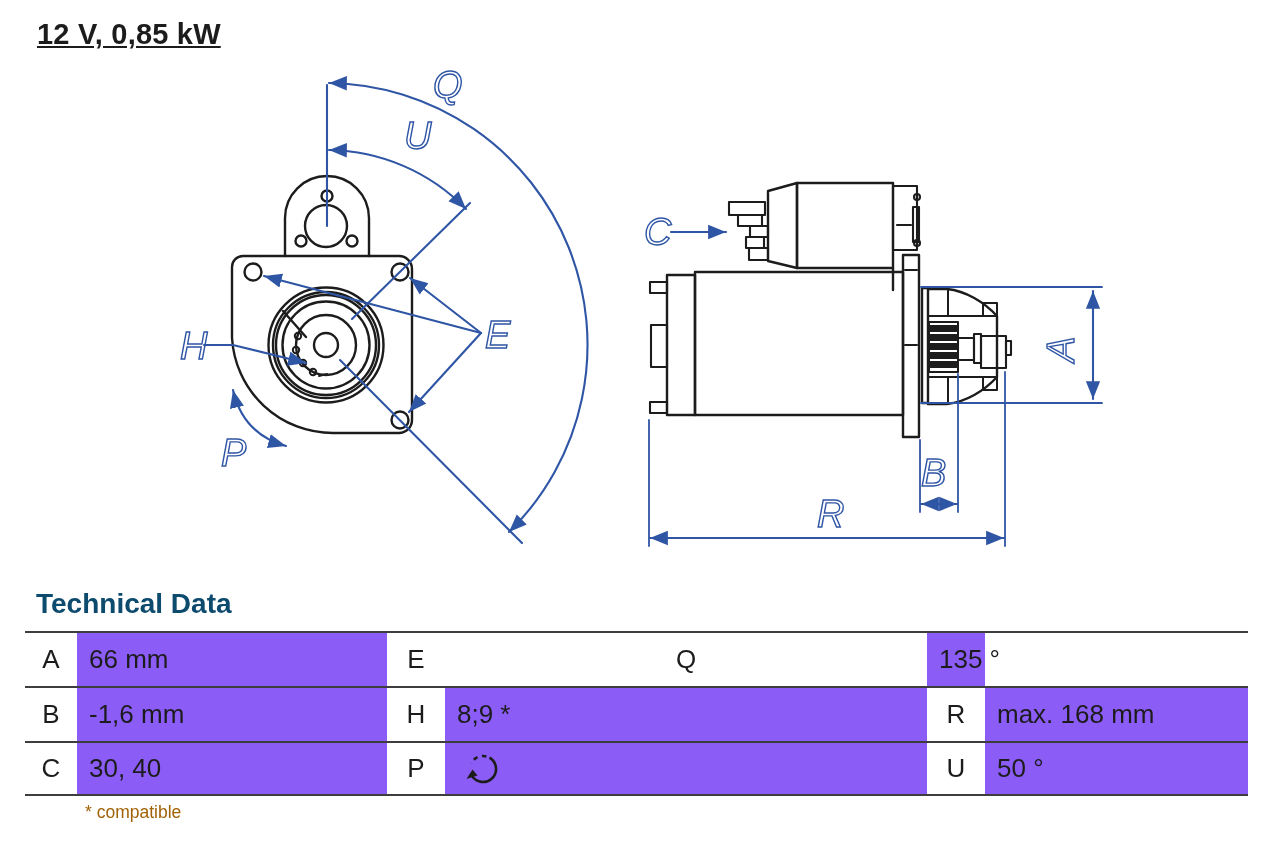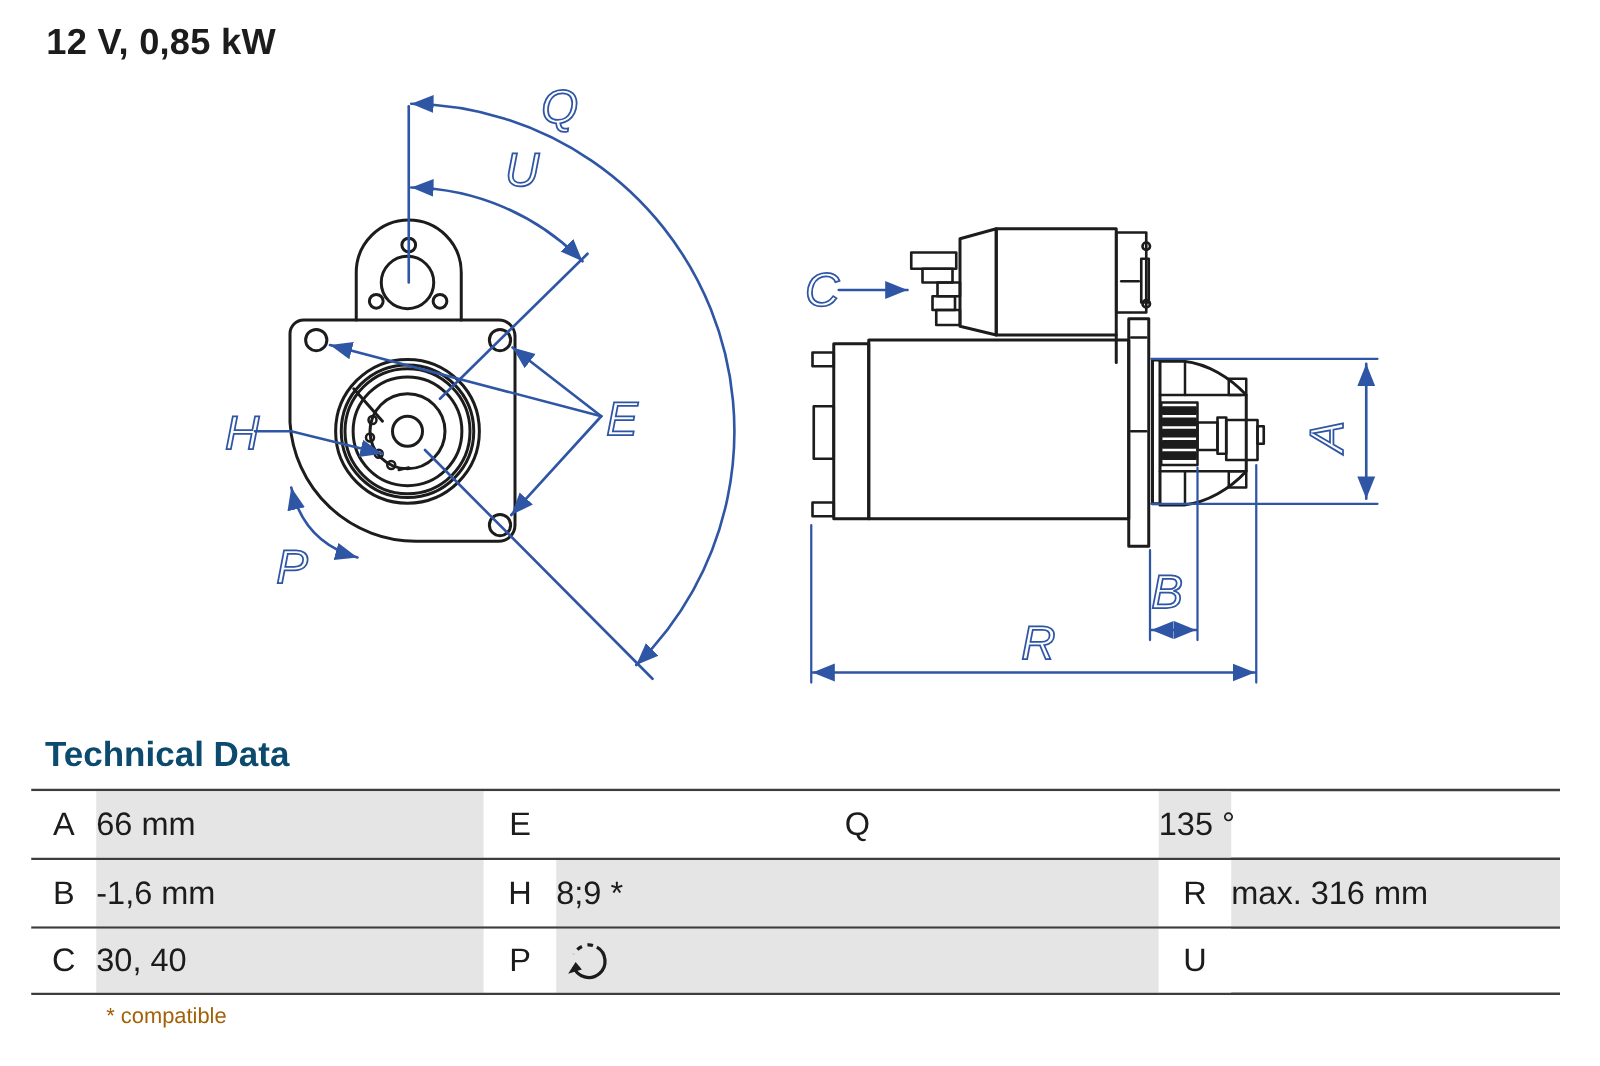--- a/index.html
+++ b/index.html
@@ -2,21 +2,21 @@
 <html><head>
 <meta charset="utf-8">
 <style>
   html,body{margin:0;padding:0;background:#ffffff;}
   body{
     width:1280px;height:853px;position:relative;overflow:hidden;
     font-family:"Liberation Sans",sans-serif;color:#1c1c1c;
   }
   .page-title{
     position:absolute;left:37px;top:18px;
-    font-size:29px;font-weight:700;letter-spacing:.2px;color:#1c1c1c;
+    font-size:29px;font-weight:700;letter-spacing:.2px;color:#1c1c1c;text-decoration:underline;
   }
   .drawing{position:absolute;left:0;top:0;}
   .cadletter{
     font-family:"Liberation Sans",sans-serif;
     font-size:38px;font-style:italic;
     fill:none;stroke:#2f55a5;stroke-width:1.4;
   }
   .section-heading{
     position:absolute;left:36px;top:588px;
     font-size:28px;font-weight:700;color:#0c4a6e;
@@ -29,22 +29,22 @@
     grid-template-columns:52px 310px 58px 482px 58px 263px;
     height:55px;box-sizing:border-box;
     border-top:2px solid #3d3d3d;
   }
   .t-row:last-child{border-bottom:2px solid #3d3d3d;}
   .t-key{
     background:#ffffff;display:flex;align-items:center;justify-content:center;
     font-size:26px;color:#1c1c1c;
   }
   .t-val{
-    background:#e5e5e5;display:flex;align-items:center;
-    padding-left:0;font-size:26px;color:#1c1c1c;white-space:pre;
+    background:#8b5cf6;display:flex;align-items:center;
+    padding-left:12px;font-size:26px;color:#1c1c1c;white-space:pre;
   }
   .rot-icon{margin-left:6px;display:block;}
   .footnote{
     position:absolute;left:85px;top:802px;
     font-size:17.5px;color:#a16207;
   }
 </style>
 </head>
 <body>
 
@@ -203,32 +203,33 @@
     <div class="t-key">Q</div>
     <div class="t-val">135 °</div>
   </div>
 
   <div class="t-row">
     <div class="t-key">B</div>
     <div class="t-val">-1,6 mm</div>
     <div class="t-key">H</div>
     <div class="t-val">8;9 *</div>
     <div class="t-key">R</div>
-    <div class="t-val">max. 316 mm</div>
+    <div class="t-val">max. 168 mm</div>
   </div>
 
   <div class="t-row">
     <div class="t-key">C</div>
     <div class="t-val">30, 40</div>
     <div class="t-key">P</div>
     <div class="t-val">
       <span></span>
       <svg class="rot-icon" width="40" height="40" viewBox="0 0 40 40">
         <path d="M26.5,8.7 A13,13 0 1 1 7.8,24.4" fill="none" stroke="#1c1c1c" stroke-width="2.6"></path>
         <path d="M23.4,7.4 A13,13 0 0 0 8.2,14.5" fill="none" stroke="#1c1c1c" stroke-width="2.6" stroke-dasharray="4.5 4.5"></path>
         <polygon points="3.5,30 9.5,20.5 14.5,26.5" fill="#1c1c1c"></polygon>
       </svg>
     </div>
     <div class="t-key">U</div>
+    <div class="t-val">50 °</div>
   </div>
 </div>
 
 <div class="footnote">* compatible</div>
 
 </body></html>

